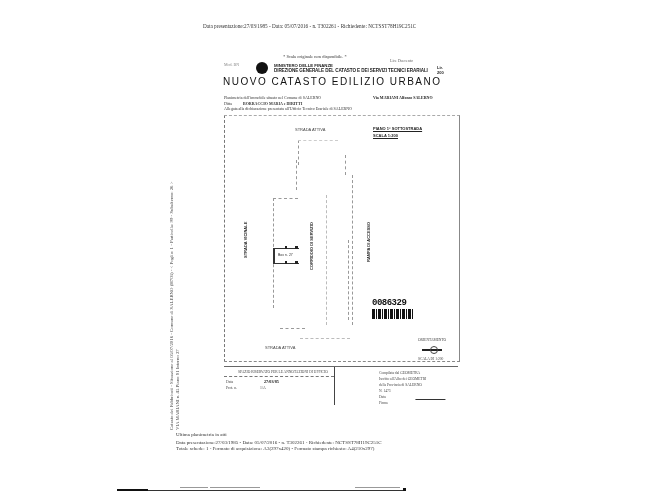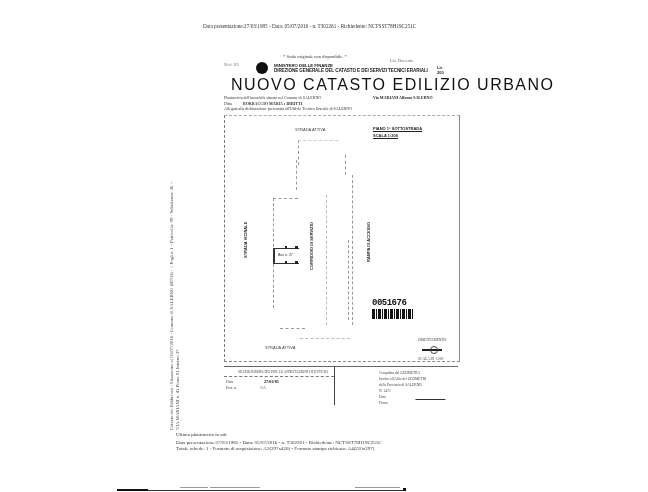--- a/index.html
+++ b/index.html
@@ -7,21 +7,21 @@
     .abs { position:absolute; }
     .tiny { font-size:5px; color:#444; white-space:nowrap; }
     .header-line { left:203px; top:23px; font-size:5.2px; color:#333; }
     .note { left:283px; top:54px; font-size:4.5px; color:#333; }
     .topright { left:390px; top:58px; font-size:4px; color:#666; }
     .topleft { left:224px; top:62px; font-size:4px; color:#888; }
     .emblem { left:256px; top:62px; width:12px; height:12px; border-radius:50%; background:#111; }
     .ministry1 { left:274px; top:63px; font-size:4.3px; font-weight:bold; font-family:"Liberation Sans", sans-serif; }
     .ministry2 { left:274px; top:68px; font-size:4.6px; font-weight:bold; font-family:"Liberation Sans", sans-serif; letter-spacing:-0.1px; }
     .lir { left:437px; top:66px; font-size:4px; font-weight:bold; font-family:"Liberation Sans", sans-serif; line-height:4.5px; }
-    .main-title { left:231px; top:76px; font-size:16px; font-family:"Liberation Sans", sans-serif; letter-spacing:1.5px; color:#111; }
+    .main-title { left:223px; top:76px; font-size:10px; font-family:"Liberation Sans", sans-serif; letter-spacing:1.5px; color:#111; }
     .info1 { left:224px; top:95px; font-size:4px; color:#333; }
     .info1b { left:373px; top:95px; font-size:4px; font-weight:bold; color:#222; }
     .info2 { left:224px; top:101px; font-size:4px; color:#333; }
     .info3 { left:224px; top:106px; font-size:4px; color:#333; }
     .frame { left:224px; top:115px; width:234px; height:245px; border-left:1px dashed #777; border-right:1px solid #888; border-top:1px dashed #aaa; border-bottom:1px dashed #888; }
     .label-bold { font-size:4px; font-weight:bold; color:#222; font-family:"Liberation Sans", sans-serif; }
     .underline { text-decoration:underline; }
     .vtext { transform:rotate(-90deg); transform-origin:left top; white-space:nowrap; }
     .dash-v { border-left:1px dashed #999; width:0; }
     .dash-h { border-top:1px dashed #999; height:0; }
@@ -89,21 +89,21 @@
   <div class="abs" style="left:10px;top:-2px;width:2px;height:3px;background:#222;"></div>
   <div class="abs" style="left:10px;top:13px;width:2px;height:3px;background:#222;"></div>
   <div class="abs" style="left:3px;top:5px;font-size:3.5px;white-space:nowrap;color:#333;font-family:'Liberation Sans',sans-serif;">Box n. 27</div>
 </div>
 
 <div class="abs label-bold vtext" style="left:243px;top:258px;">STRADA VICINALE</div>
 <div class="abs label-bold vtext" style="left:309px;top:270px;">CORRIDOIO DI SERVIZIO</div>
 <div class="abs label-bold vtext" style="left:366px;top:262px;">RAMPA DI ACCESSO</div>
 
 <div class="abs stamp">
-  <div class="stamp-num">0051676</div>
+  <div class="stamp-num">0086329</div>
   <div class="stamp-bar"></div>
 </div>
 
 <div class="abs label-bold" style="left:265px;top:345px;font-weight:normal;color:#444;">STRADA ATTIVA</div>
 
 <div class="abs tiny" style="left:418px;top:338px;font-size:3.6px;">ORIENTAMENTO</div>
 <div class="abs" style="left:422px;top:349px;width:20px;height:2px;background:#222;"></div>
 <div class="abs" style="left:430px;top:346px;width:6px;height:6px;border-radius:50%;border:1px solid #444;"></div>
 <div class="abs tiny" style="left:418px;top:357px;font-size:3.6px;">SCALA DI 1:200</div>
 

